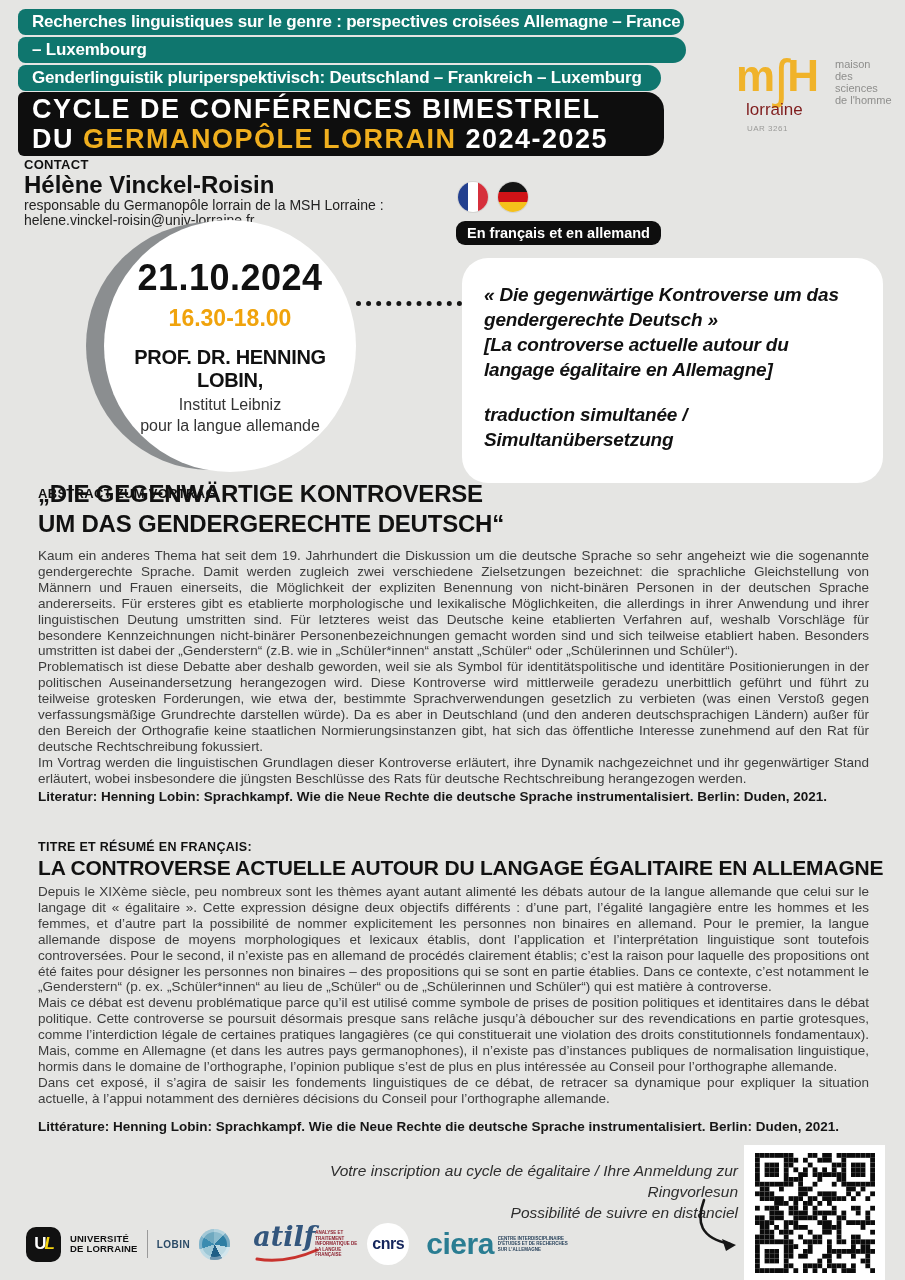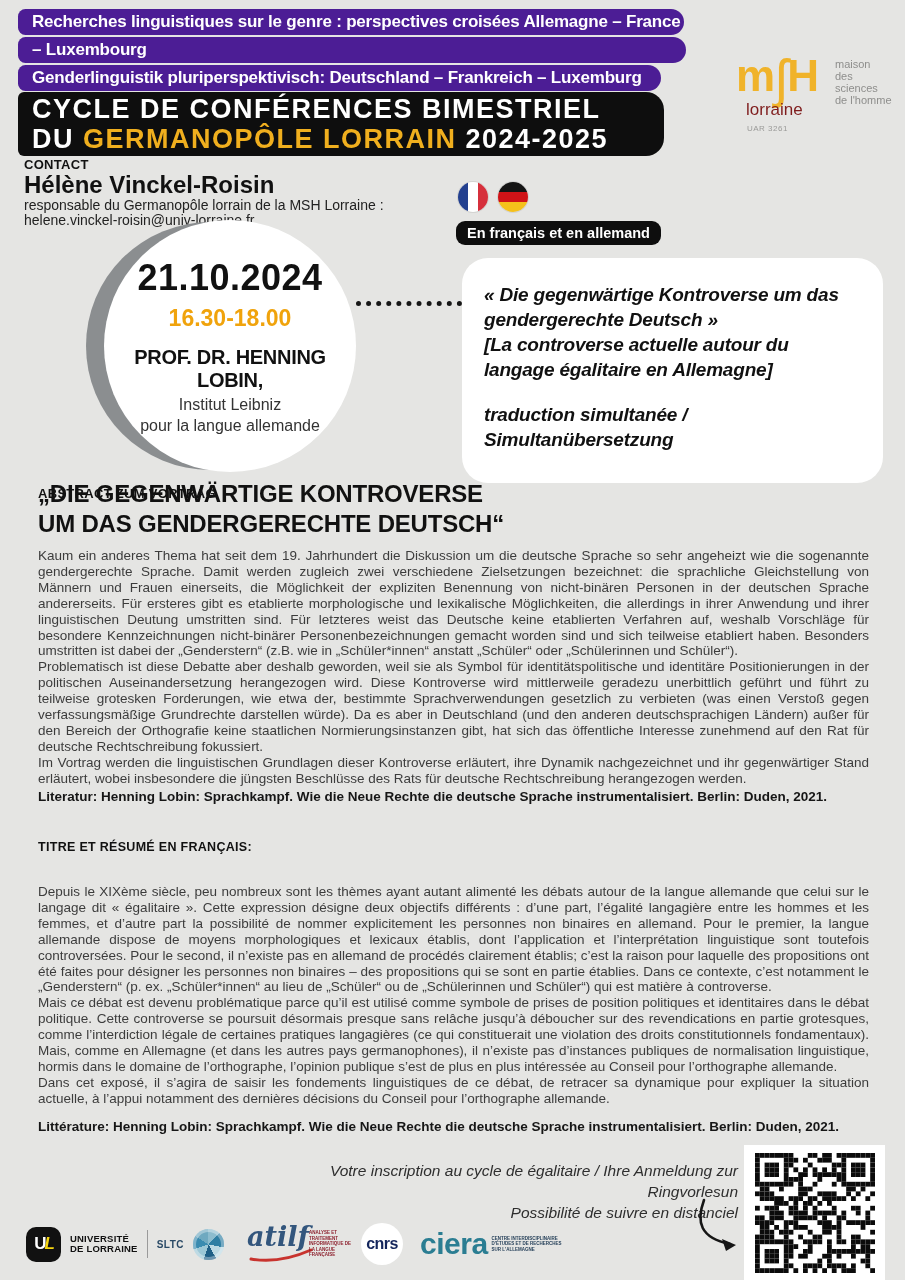--- a/index.html
+++ b/index.html
@@ -6,21 +6,21 @@
   #poster{
     position:relative;width:905px;height:1280px;margin:0 auto;
     background:#e5e5e3;overflow:hidden;
     font-family:"Liberation Sans",sans-serif;color:#111;
   }
   .abs{position:absolute;}
   .pre{white-space:pre-line;}
 
   
   .ybanner{
-    background:#4c1d95;color:#fff;font-weight:700;font-size:17px;
+    background:#0f766e;color:#fff;font-weight:700;font-size:17px;
     line-height:26px;height:26px;padding:0 14px;letter-spacing:-0.2px;
     border-radius:8px 14px 14px 8px;white-space:nowrap;overflow:hidden;
   }
   #banner1{left:18px;top:9px;width:638px;}
   #banner2{left:18px;top:37px;width:640px;}
   #banner3{left:18px;top:65px;width:615px;}
 
   
   #title-banner{
     left:18px;top:92px;width:632px;height:62px;background:#0e0e0e;
@@ -173,20 +173,21 @@
   <div class="abs pre" id="abs-de-heading">„DIE GEGENWÄRTIGE KONTROVERSE
 UM DAS GENDERGERECHTE DEUTSCH“</div>
   <div class="abs bodytext" id="de-body">
     <div>Kaum ein anderes Thema hat seit dem 19. Jahrhundert die Diskussion um die deutsche Sprache so sehr angeheizt wie die sogenannte gendergerechte Sprache. Damit werden zugleich zwei verschiedene Zielsetzungen bezeichnet: die sprachliche Gleichstellung von Männern und Frauen einerseits, die Möglichkeit der expliziten Benennung von nicht-binären Personen in der deutschen Sprache andererseits. Für ersteres gibt es etablierte morphologische und lexikalische Möglichkeiten, die allerdings in ihrer Anwendung und ihrer linguistischen Deutung umstritten sind. Für letzteres weist das Deutsche keine etablierten Verfahren auf, weshalb Vorschläge für besondere Kennzeichnungen nicht-binärer Personenbezeichnungen gemacht worden sind und sich teilweise etabliert haben. Besonders umstritten ist dabei der „Genderstern“ (z.B. wie in „Schüler*innen“ anstatt „Schüler“ oder „Schülerinnen und Schüler“).</div>
     <div>Problematisch ist diese Debatte aber deshalb geworden, weil sie als Symbol für identitätspolitische und identitäre Positionierungen in der politischen Auseinandersetzung herangezogen wird. Diese Kontroverse wird mittlerweile geradezu unerbittlich geführt und führt zu teilweise grotesken Forderungen, wie etwa der, bestimmte Sprachverwendungen gesetzlich zu verbieten (was einen Verstoß gegen verfassungsmäßige Grundrechte darstellen würde). Da es aber in Deutschland (und den anderen deutschsprachigen Ländern) außer für den Bereich der Orthografie keine staatlichen Normierungsinstanzen gibt, hat sich das öffentliche Interesse zunehmend auf den Rat für deutsche Rechtschreibung fokussiert.</div>
     <div>Im Vortrag werden die linguistischen Grundlagen dieser Kontroverse erläutert, ihre Dynamik nachgezeichnet und ihr gegenwärtiger Stand erläutert, wobei insbesondere die jüngsten Beschlüsse des Rats für deutsche Rechtschreibung herangezogen werden.</div>
   </div>
   <div class="abs" id="de-lit">Literatur: Henning Lobin: Sprachkampf. Wie die Neue Rechte die deutsche Sprache instrumentalisiert. Berlin: Duden, 2021.</div>
 
   <div class="abs sec-label" id="fr-label">TITRE ET RÉSUMÉ EN FRANÇAIS:</div>
+  <div class="abs" id="fr-heading">LA CONTROVERSE ACTUELLE AUTOUR DU LANGAGE ÉGALITAIRE EN ALLEMAGNE</div>
   <div class="abs bodytext" id="fr-body">
     <div>Depuis le XIXème siècle, peu nombreux sont les thèmes ayant autant alimenté les débats autour de la langue allemande que celui sur le langage dit « égalitaire ». Cette expression désigne deux objectifs différents : d’une part, l’égalité langagière entre les hommes et les femmes, et d’autre part la possibilité de nommer explicitement les personnes non binaires en allemand. Pour le premier, la langue allemande dispose de moyens morphologiques et lexicaux établis, dont l’application et l’interprétation linguistique sont toutefois controversées. Pour le second, il n’existe pas en allemand de procédés clairement établis; c’est la raison pour laquelle des propositions ont été faites pour désigner les personnes non binaires – des propositions qui se sont en partie établies. Dans ce contexte, c’est notamment le „Genderstern“ (p. ex. „Schüler*innen“ au lieu de „Schüler“ ou de „Schülerinnen und Schüler“) qui est matière à controverse.</div>
     <div>Mais ce débat est devenu problématique parce qu’il est utilisé comme symbole de prises de position politiques et identitaires dans le débat politique. Cette controverse se poursuit désormais presque sans relâche jusqu’à déboucher sur des revendications en partie grotesques, comme l’interdiction légale de certaines pratiques langagières (ce qui constituerait une violation des droits constitutionnels fondamentaux). Mais, comme en Allemagne (et dans les autres pays germanophones), il n’existe pas d’instances publiques de normalisation linguistique, hormis dans le domaine de l’orthographe, l’opinion publique s’est de plus en plus intéressée au Conseil pour l’orthographe allemande.</div>
     <div>Dans cet exposé, il s’agira de saisir les fondements linguistiques de ce débat, de retracer sa dynamique pour expliquer la situation actuelle, à l’appui notamment des dernières décisions du Conseil pour l’orthographe allemande.</div>
   </div>
   <div class="abs" id="fr-lit">Littérature: Henning Lobin: Sprachkampf. Wie die Neue Rechte die deutsche Sprache instrumentalisiert. Berlin: Duden, 2021.</div>
 
   <div class="abs pre" id="registration">Votre inscription au cycle de égalitaire / Ihre Anmeldung zur Ringvorlesun
 Possibilité de suivre en distanciel</div>
   <div class="abs" id="qr-box">
@@ -540,21 +541,21 @@
   </svg>
 
   <div class="abs" id="footer">
     <div id="ul-mark">
         <span class="u">U</span>
         <span class="l">L</span>
       </div>
     <div id="ul-text" class="pre">UNIVERSITÉ
 DE LORRAINE</div>
     <div class="vdiv"></div>
-    <div id="sltc">SLTC</div>
+    <div id="sltc">LOBIN</div>
     <div id="globe"></div>
     <div id="atilf-wrap">
       <div id="atilf-word">atilf</div>
       <svg id="atilf-swoosh" width="64" height="14" viewBox="0 0 64 14">
         <path d="M2,11 Q30,16 62,2" fill="none" stroke="#c8332e" stroke-width="3" stroke-linecap="round"></path>
       </svg>
       <div id="atilf-cap">ANALYSE ET TRAITEMENT INFORMATIQUE DE LA LANGUE FRANÇAISE</div>
     </div>
     <div id="cnrs-circle">
         <span>cnrs</span>

